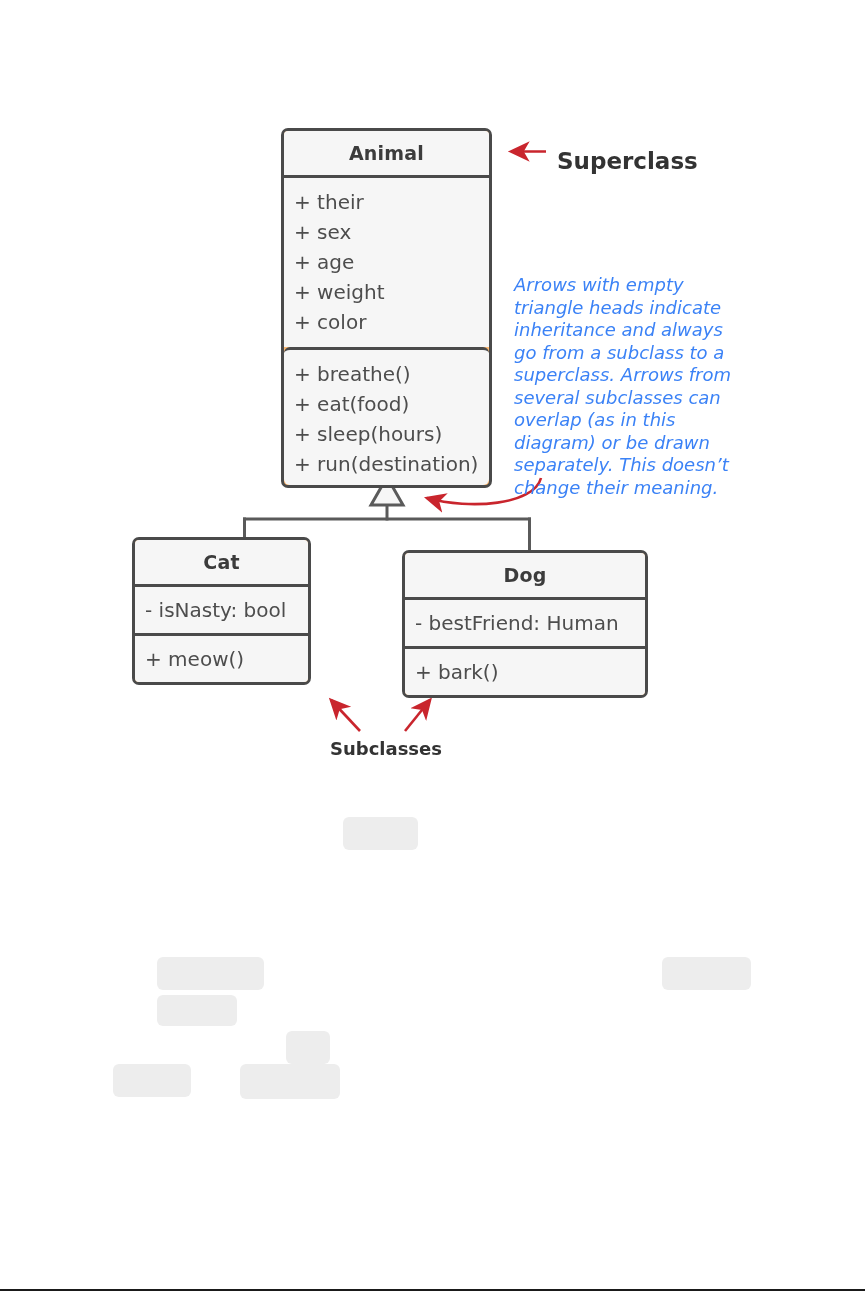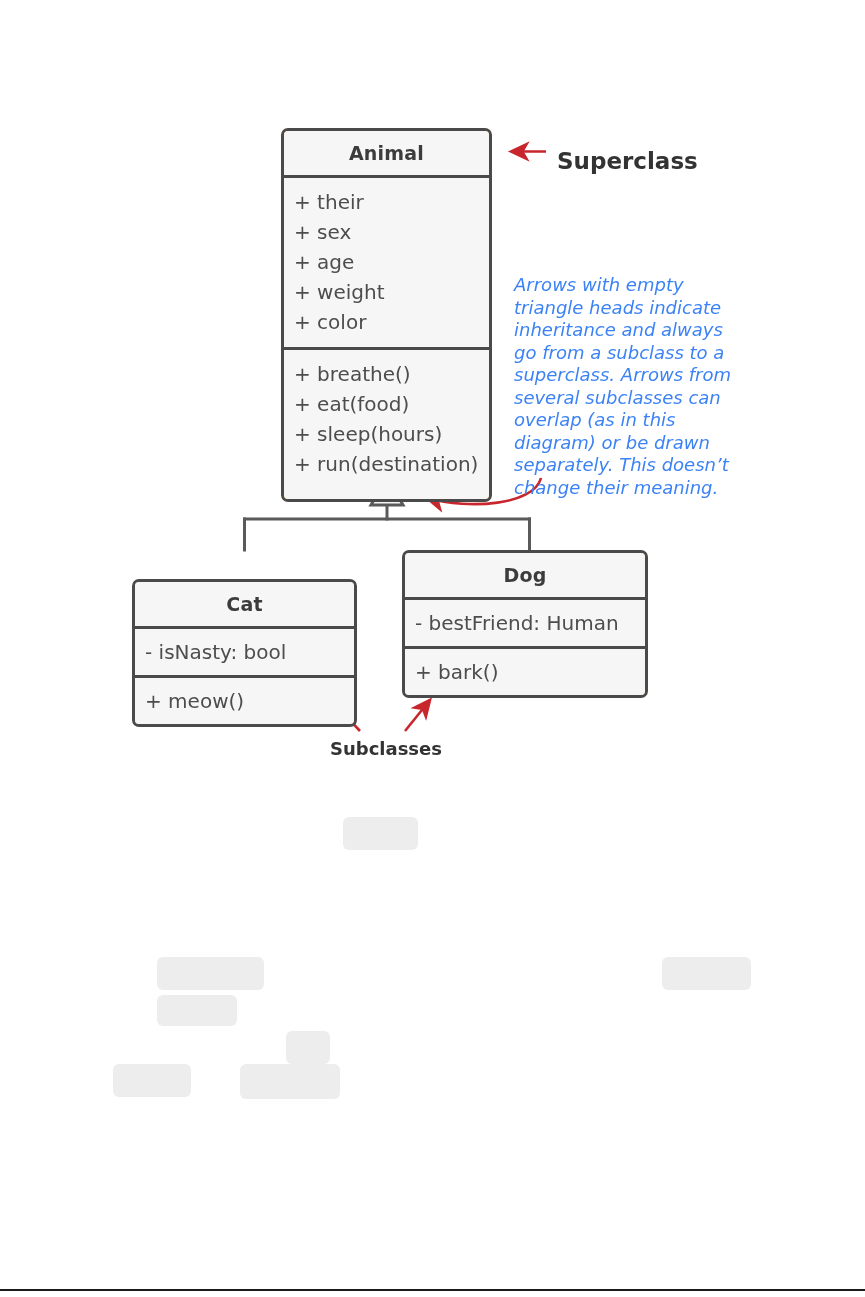--- a/index.html
+++ b/index.html
@@ -63,41 +63,41 @@
     left: 281px;
     top: 128px;
     width: 211px;
   }
   #class-animal .uml-title {
     font-size: 19px;
     line-height: 44px;
     height: 44px;
   }
   #class-animal .attrs { padding: 9px 0 10px 10px; }
-  #class-animal .ops   { padding: 9px 0 20px 10px; }
+  #class-animal .ops   { padding: 9px 0 6px 10px; border-radius: 6px; }
   #class-animal .uml-row {
     font-size: 20px;
     line-height: 30px;
   }
 
   
   .subclass .uml-title {
     font-size: 19px;
     line-height: 44px;
     height: 44px;
   }
   .subclass .uml-row {
     font-size: 20px;
     line-height: 30px;
     padding: 8px 16px 8px 10px;
   }
   #class-cat {
     left: 132px;
-    top: 579px;
-    width: 225px;
+    top: 537px;
+    width: 179px;
   }
   #class-dog {
     left: 402px;
     top: 550px;
     width: 246px;
   }
 
   
   .callout-label {
     position: absolute;

